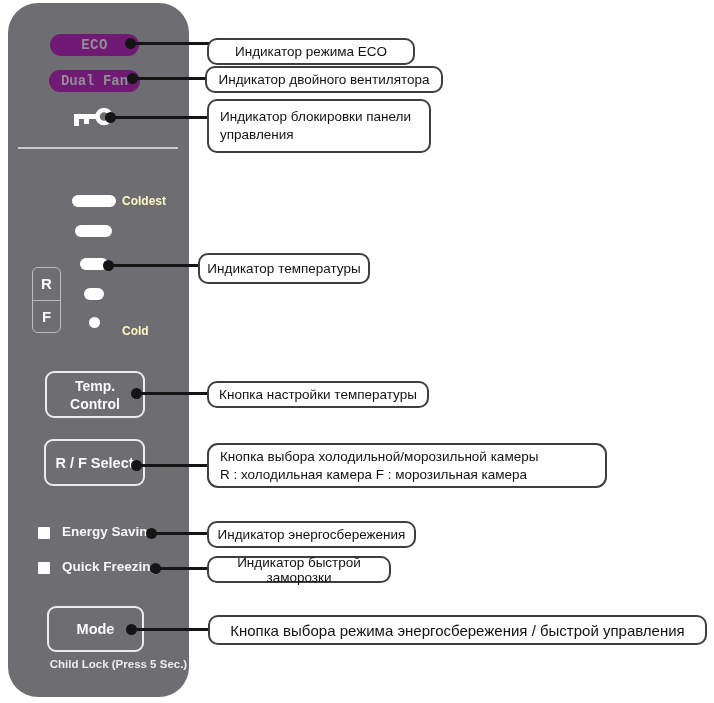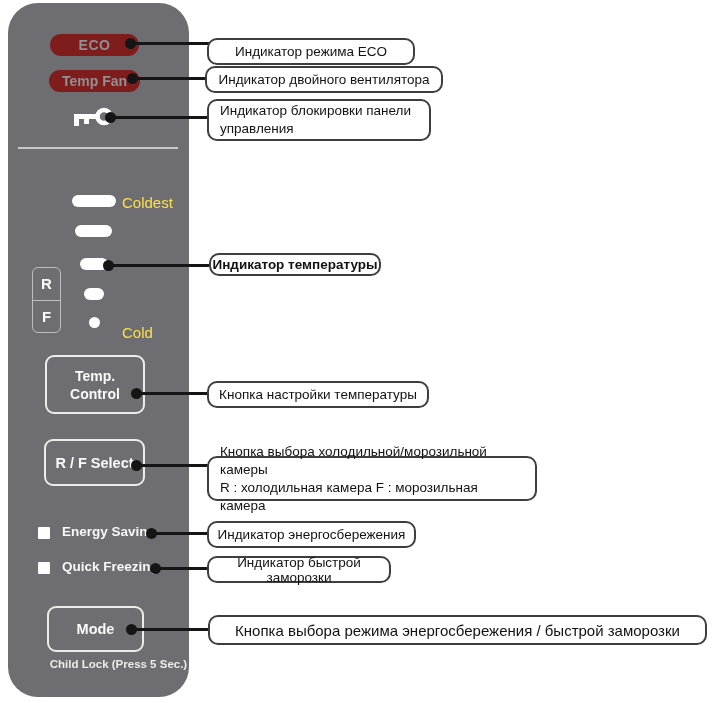--- a/index.html
+++ b/index.html
@@ -4,52 +4,52 @@
 <style>
   * { margin:0; padding:0; box-sizing:border-box; }
   html,body { background:#fff; }
   body { font-family:"Liberation Sans","DejaVu Sans",sans-serif; }
   .stage { position:relative; width:714px; height:703px; background:#ffffff; overflow:hidden; }
 
   
   .panel { position:absolute; left:8px; top:3px; width:181px; height:694px;
            background:#6e6d71; border-radius:30px; }
 
-  .pill { position:absolute; background:#7f1d1d; border-radius:12px;
+  .pill { position:absolute; background:#701a75; border-radius:12px;
           display:flex; align-items:center; justify-content:center;
-          color:#8f8f94; font-weight:bold; }
+          color:#8f8f94; font-weight:bold;font-family:Liberation Mono, monospace; }
   .pill-eco { left:42px; top:31px; width:89px; height:22px; font-size:14px; letter-spacing:.5px; }
   .pill-dualfan { left:41px; top:67px; width:91px; height:22px; font-size:14px; font-weight:600; }
 
   .key-icon { position:absolute; left:66px; top:103px; width:40px; height:26px; }
 
   .divider { position:absolute; left:10px; top:144px; width:160px; height:2px; background:#c9c9cb; }
 
   .bar { position:absolute; background:#fff; border-radius:7px; height:12px; }
   .bar1 { left:64px; top:192px; width:44px; }
   .bar2 { left:67px; top:222px; width:37px; }
   .bar3 { left:72px; top:255px; width:28px; }
   .bar4 { left:76px; top:285px; width:20px; }
   .bar-dot { position:absolute; left:81px; top:314px; width:11px; height:11px; border-radius:50%; background:#fff; }
 
-  .scale-label { position:absolute; left:114px; color:#fde047; font-size:15px; font-weight:normal; }
+  .scale-label { position:absolute; left:114px; color:#fef9c3; font-size:12px; font-weight:bold; }
   .lbl-coldest { top:191px; }
   .lbl-cold { top:313px;margin-top:8px; }
 
   .rf-box { position:absolute; left:24px; top:264px; width:29px; height:66px;
             border:1px solid #bdbdc0; border-radius:6px; display:flex; flex-direction:column; }
   .rf-cell { flex:1; display:flex; align-items:center; justify-content:center;
              color:#fafafa; font-size:15px; font-weight:bold; }
   .rf-cell.r { border-bottom:1px solid #bdbdc0; }
 
   .pbtn { position:absolute; border:2px solid #ececec; border-radius:9px; background:transparent;
           display:flex; flex-direction:column; align-items:center; justify-content:center;
           color:#fafafa; font-weight:bold; font-size:14px; line-height:18px; cursor:pointer;
           font-family:"Liberation Sans","DejaVu Sans",sans-serif; }
-  .btn-temp { left:37px; top:352px; width:100px; height:59px; }
+  .btn-temp { left:37px; top:368px; width:100px; height:47px; }
   .btn-rf   { left:36px; top:436px; width:101px; height:47px; font-size:14.5px; }
   .btn-mode { left:39px; top:603px; width:97px; height:46px; font-size:14.5px; }
 
   .led-square { position:absolute; left:30px; width:12px; height:12px; background:#fff; border-radius:1px; }
   .led-label  { position:absolute; left:54px; color:#f7f7f7; font-size:13.5px; font-weight:bold; }
   .sq-energy { top:524px; } .lbl-energy { top:521px; }
   .sq-quick  { top:559px; } .lbl-quick  { top:556px; }
 
   .child-lock { position:absolute; left:0; top:655px; width:100%; text-align:center;
                 color:#ececec; font-size:11.5px; font-weight:600;padding-left:40px; }
@@ -59,38 +59,38 @@
   .cdot  { position:absolute; width:11px; height:11px; border-radius:50%; background:#151515; }
 
   
   .callout { position:absolute; background:#fff; border:2px solid #3e3e3e; border-radius:10px;
              display:flex; align-items:center; justify-content:center;
              color:#121212; font-size:13.5px; text-align:center; }
   .callout.multiline { flex-direction:column; align-items:flex-start; justify-content:center;
                        text-align:left; padding:3px 11px; line-height:18px; }
   .co-eco    { left:207px; top:31px;  width:208px; height:27px;margin-top:7px; }
   .co-fan    { left:205px; top:66px;  width:238px; height:27px; }
-  .co-lock   { left:207px; top:99px;  width:224px; height:42px; line-height:17px; }
-  .co-temp   { left:209px; top:253px; width:172px; height:23px;font-weight:bold; }
+  .co-lock   { left:207px; top:99px;  width:224px; height:54px; line-height:17px; }
+  .co-temp   { left:198px; top:253px; width:172px; height:31px; }
   .co-tctrl  { left:207px; top:381px; width:222px; height:27px; }
-  .co-rfsel  { left:207px; top:456px; width:330px; height:45px; font-size:13.5px; line-height:19px; }
+  .co-rfsel  { left:207px; top:443px; width:400px; height:45px; font-size:13.5px; line-height:19px;border-radius:11px; }
   .co-energy { left:207px; top:521px; width:209px; height:27px; }
   .co-quick  { left:207px; top:556px; width:184px; height:27px; }
   .co-mode   { left:208px; top:615px; width:499px; height:30px; font-size:15px; }
 </style>
 </head>
 <body>
 
 <div class="stage">
 
   <div class="panel">
 
     <div class="pill pill-eco">ECO</div>
 
-    <div class="pill pill-dualfan">Temp Fan</div>
+    <div class="pill pill-dualfan">Dual Fan</div>
 
     <div class="key-icon">
       <svg width="40" height="26" viewBox="0 0 40 26">
         <rect x="0" y="8" width="25" height="5" fill="#ffffff"></rect>
         <rect x="0" y="8" width="5" height="12" fill="#ffffff"></rect>
         <rect x="10" y="8" width="5" height="10" fill="#ffffff"></rect>
         <circle cx="30" cy="10.5" r="6.5" fill="none" stroke="#ffffff" stroke-width="4.5"></circle>
       </svg>
     </div>
 
@@ -159,15 +159,15 @@
 
   <div class="callout co-rfsel multiline">
     <span>Кнопка выбора холодильной/морозильной камеры</span>
     <span>R : холодильная камера F : морозильная камера</span>
   </div>
 
   <div class="callout co-energy">Индикатор энергосбережения</div>
 
   <div class="callout co-quick">Индикатор быстрой заморозки</div>
 
-  <div class="callout co-mode">Кнопка выбора режима энергосбережения / быстрой заморозки</div>
+  <div class="callout co-mode">Кнопка выбора режима энергосбережения / быстрой управления</div>
 
 </div>
 
 </body></html>

